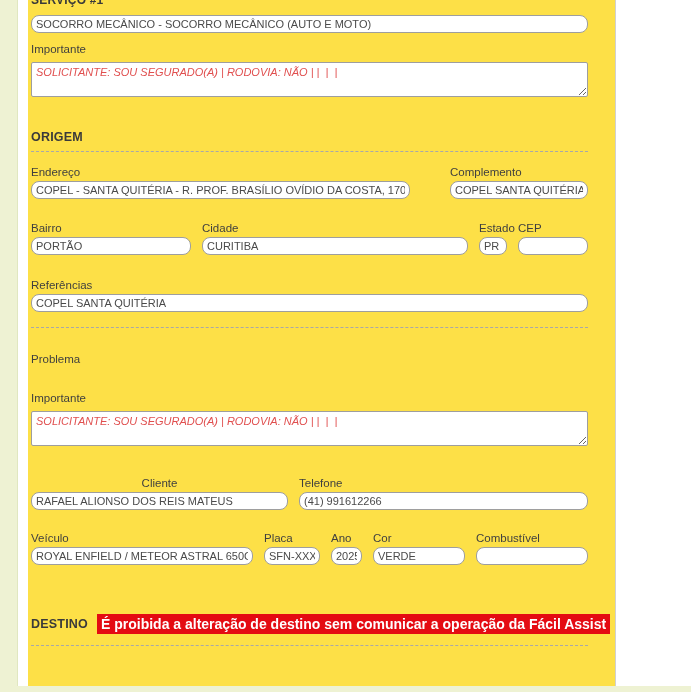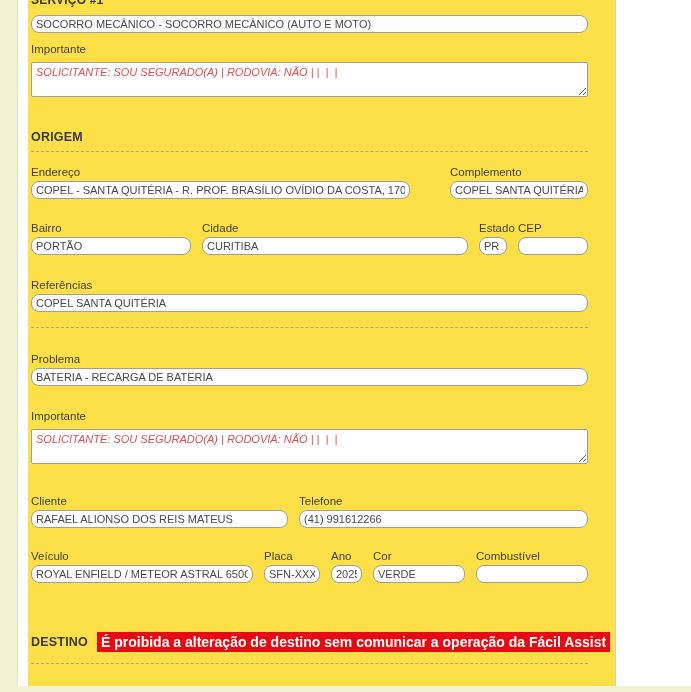--- a/index.html
+++ b/index.html
@@ -107,21 +107,21 @@
   .m-problema     { margin-top: 25px; }
   .m-imp2         { margin-top: 24px; }
   .m-cliente-row  { margin-top: 27px; }
   .m-veic-row     { margin-top: 22px; align-items: center; }
   .m-destino      { margin-top: 49px; justify-content: space-between; }
   .m-dash3        { margin-top: 11px; }
   .w-comp  { width: 138px; }
   .w-bairro { width: 160px; }
   .w-estado { width: 28px; }
   .w-cep   { width: 70px; }
-  .w-cliente { width: 257px; }
+  .w-cliente { width: 257px; align-items: center; }
   .w-placa { width: 56px; }
   .w-ano   { width: 31px; }
   .w-cor   { width: 92px; }
   .w-comb  { width: 112px; }
 </style>
 </head>
 <body>
 
 <div class="left-strip"></div>
 <div class="bottom-strip"></div>
@@ -173,21 +173,20 @@
 
   <div class="grp m-ref">
     <label class="field-label">Referências</label>
     <input class="fld" value="COPEL SANTA QUITÉRIA" style="">
   </div>
 
   <hr class="dashed m-dash2">
 
   <div class="grp m-problema">
     <label class="field-label">Problema</label>
-    <input class="fld" value="BATERIA - RECARGA DE BATERIA" style="">
   </div>
 
   <label class="field-label m-imp2">Importante</label>
   <textarea class="fld-area m-imp-area" style="">SOLICITANTE: SOU SEGURADO(A) | RODOVIA: NÃO | |  |  |</textarea>
 
   <div class="row m-cliente-row">
     <div class="grp w-cliente">
       <label class="field-label">Cliente</label>
       <input class="fld" value="RAFAEL ALIONSO DOS REIS MATEUS" style="">
     </div>

